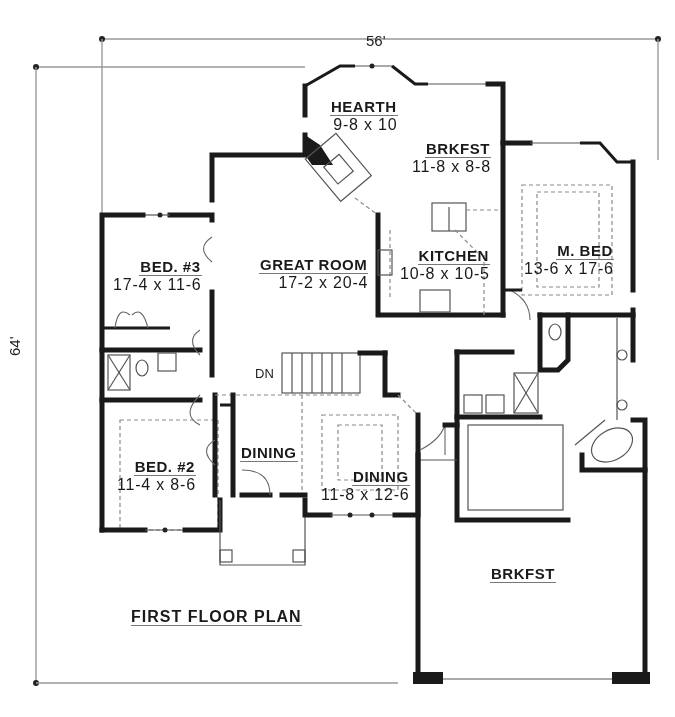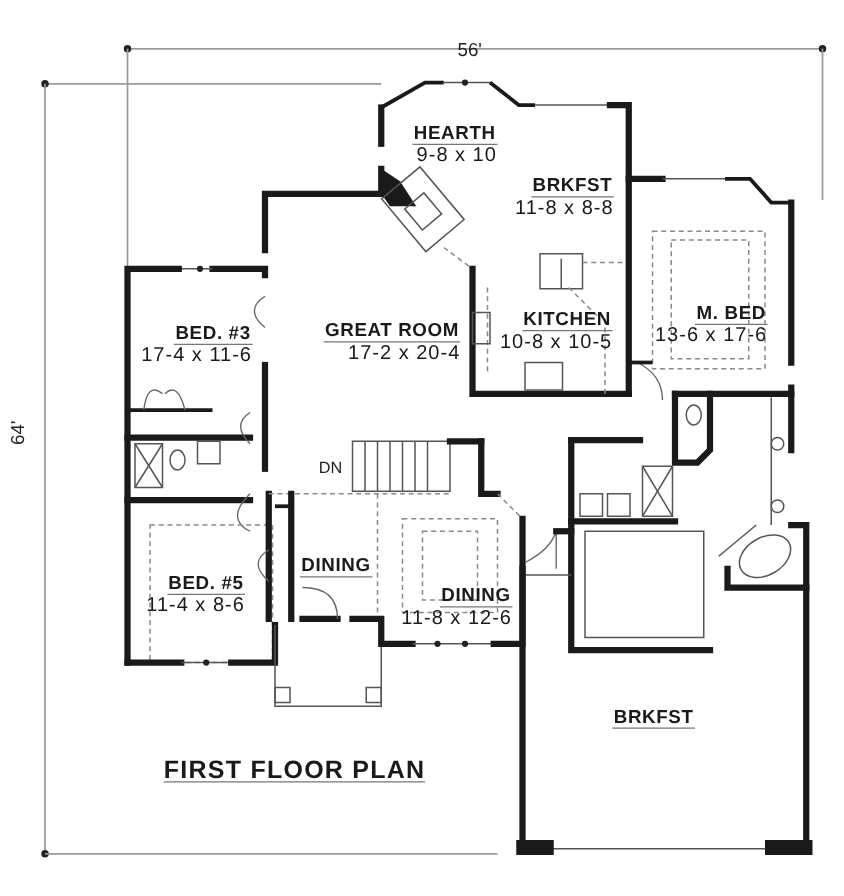--- a/index.html
+++ b/index.html
@@ -15,21 +15,21 @@
   .door { stroke: #666; stroke-width: 1.1; fill: none; }
   .solid { fill: #1a1a1a; }
   .label {
     position: absolute; font-family: Liberation Sans, sans-serif;
     font-weight: bold; color: #1a1a1a; text-align: right; white-space: nowrap;
     letter-spacing: 0.5px;
   }
   .label .name { display: inline-block; font-size: 15px; border-bottom: 1.5px solid #777; line-height: 16px; padding: 0 1px; }
   .label .size { display: block; font-size: 16px; font-weight: normal; line-height: 17px; letter-spacing: 0.8px; }
   .dimtext { position: absolute; font-family: "Liberation Sans", sans-serif; font-size: 15px; color: #222; }
-  .plan-title { position: absolute; font-family: "Liberation Sans", sans-serif; font-weight: bold; font-size: 20px; color: #1a1a1a; border-bottom: 1.5px solid #777; letter-spacing: 1px; line-height: 17px; }
+  .plan-title { position: absolute; font-family: "Liberation Sans", sans-serif; font-weight: bold; font-size: 16px; color: #1a1a1a; border-bottom: 1.5px solid #777; letter-spacing: 1px; line-height: 17px; }
 </style>
 </head>
 <body>
 
 <svg width="675" height="717" viewBox="0 0 675 717">
 
   <g>
     <line class="dim" x1="102" y1="39" x2="658" y2="39"></line>
     <circle class="dimdot" cx="102" cy="39" r="3"></circle>
     <circle class="dimdot" cx="658" cy="39" r="3"></circle>
@@ -205,21 +205,21 @@
 </div>
 <div class="label" style="left:400px; top:247px;">
   <span class="name">KITCHEN</span>
   <span class="size">10-8 x 10-5</span>
 </div>
 <div class="label" style="left:524px; top:242px;">
   <span class="name">M. BED</span>
   <span class="size">13-6 x 17-6</span>
 </div>
 <div class="label" style="left:117px; top:458px;">
-  <span class="name">BED. #5</span>
+  <span class="name">BED. #2</span>
   <span class="size">11-4 x 8-6</span>
 </div>
 <div class="label" style="left:240px; top:444px;">
   <span class="name">DINING</span>
 </div>
 <div class="label" style="left:321px; top:468px;">
   <span class="name">DINING</span>
   <span class="size">11-8 x 12-6</span>
 </div>
 <div class="label" style="left:490px; top:565px;">

